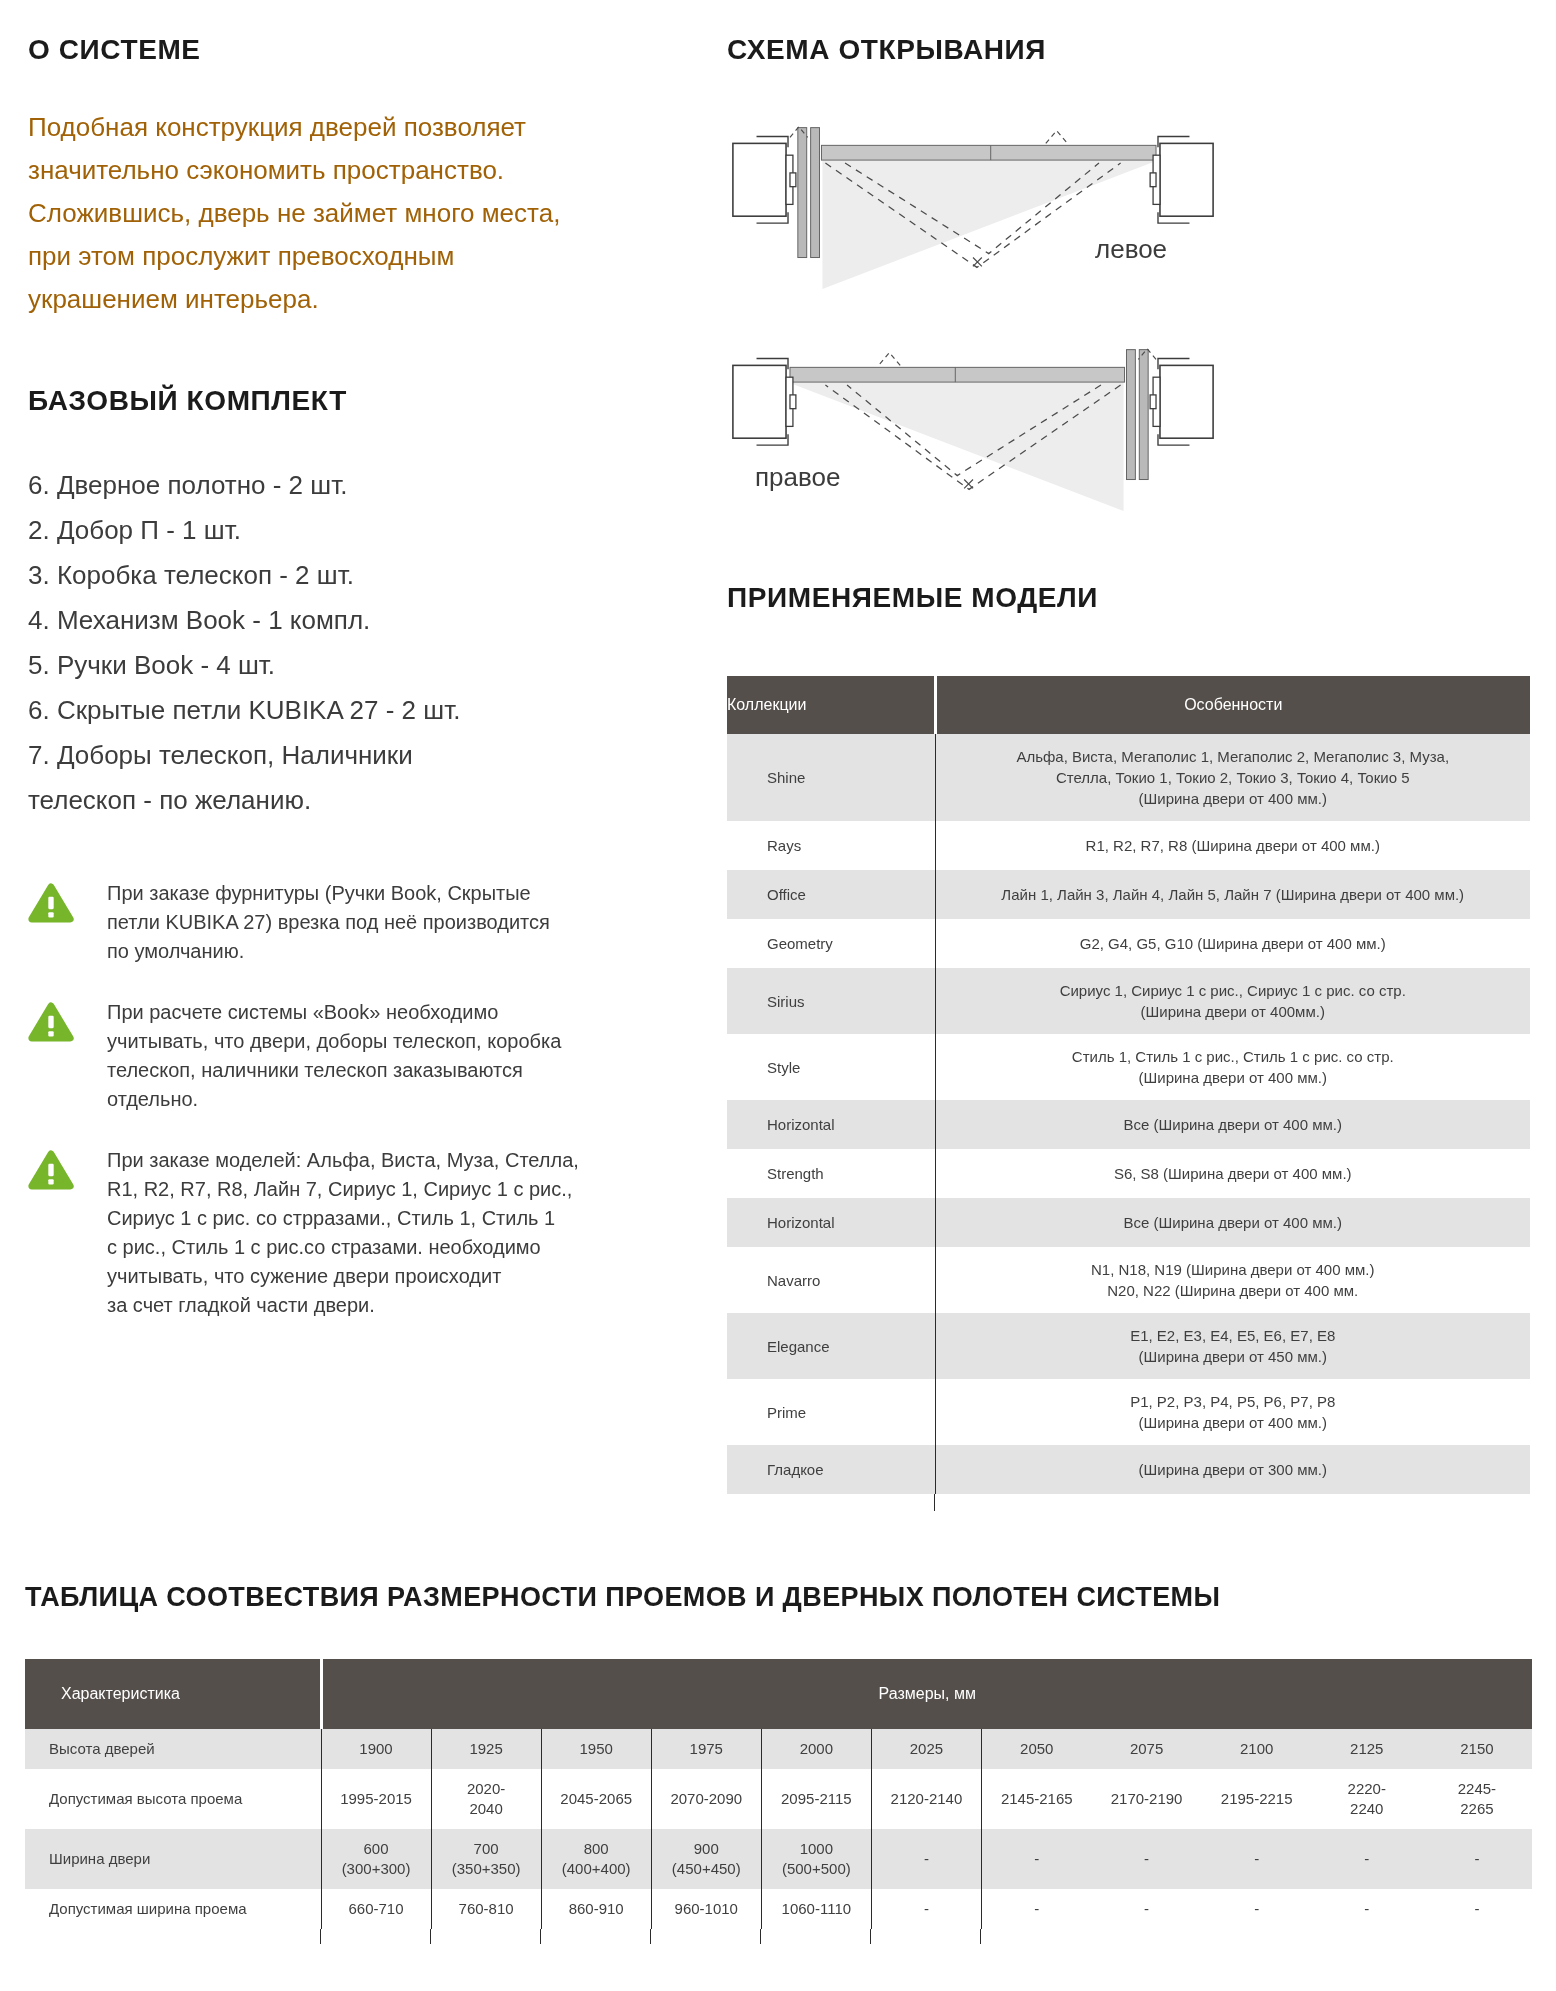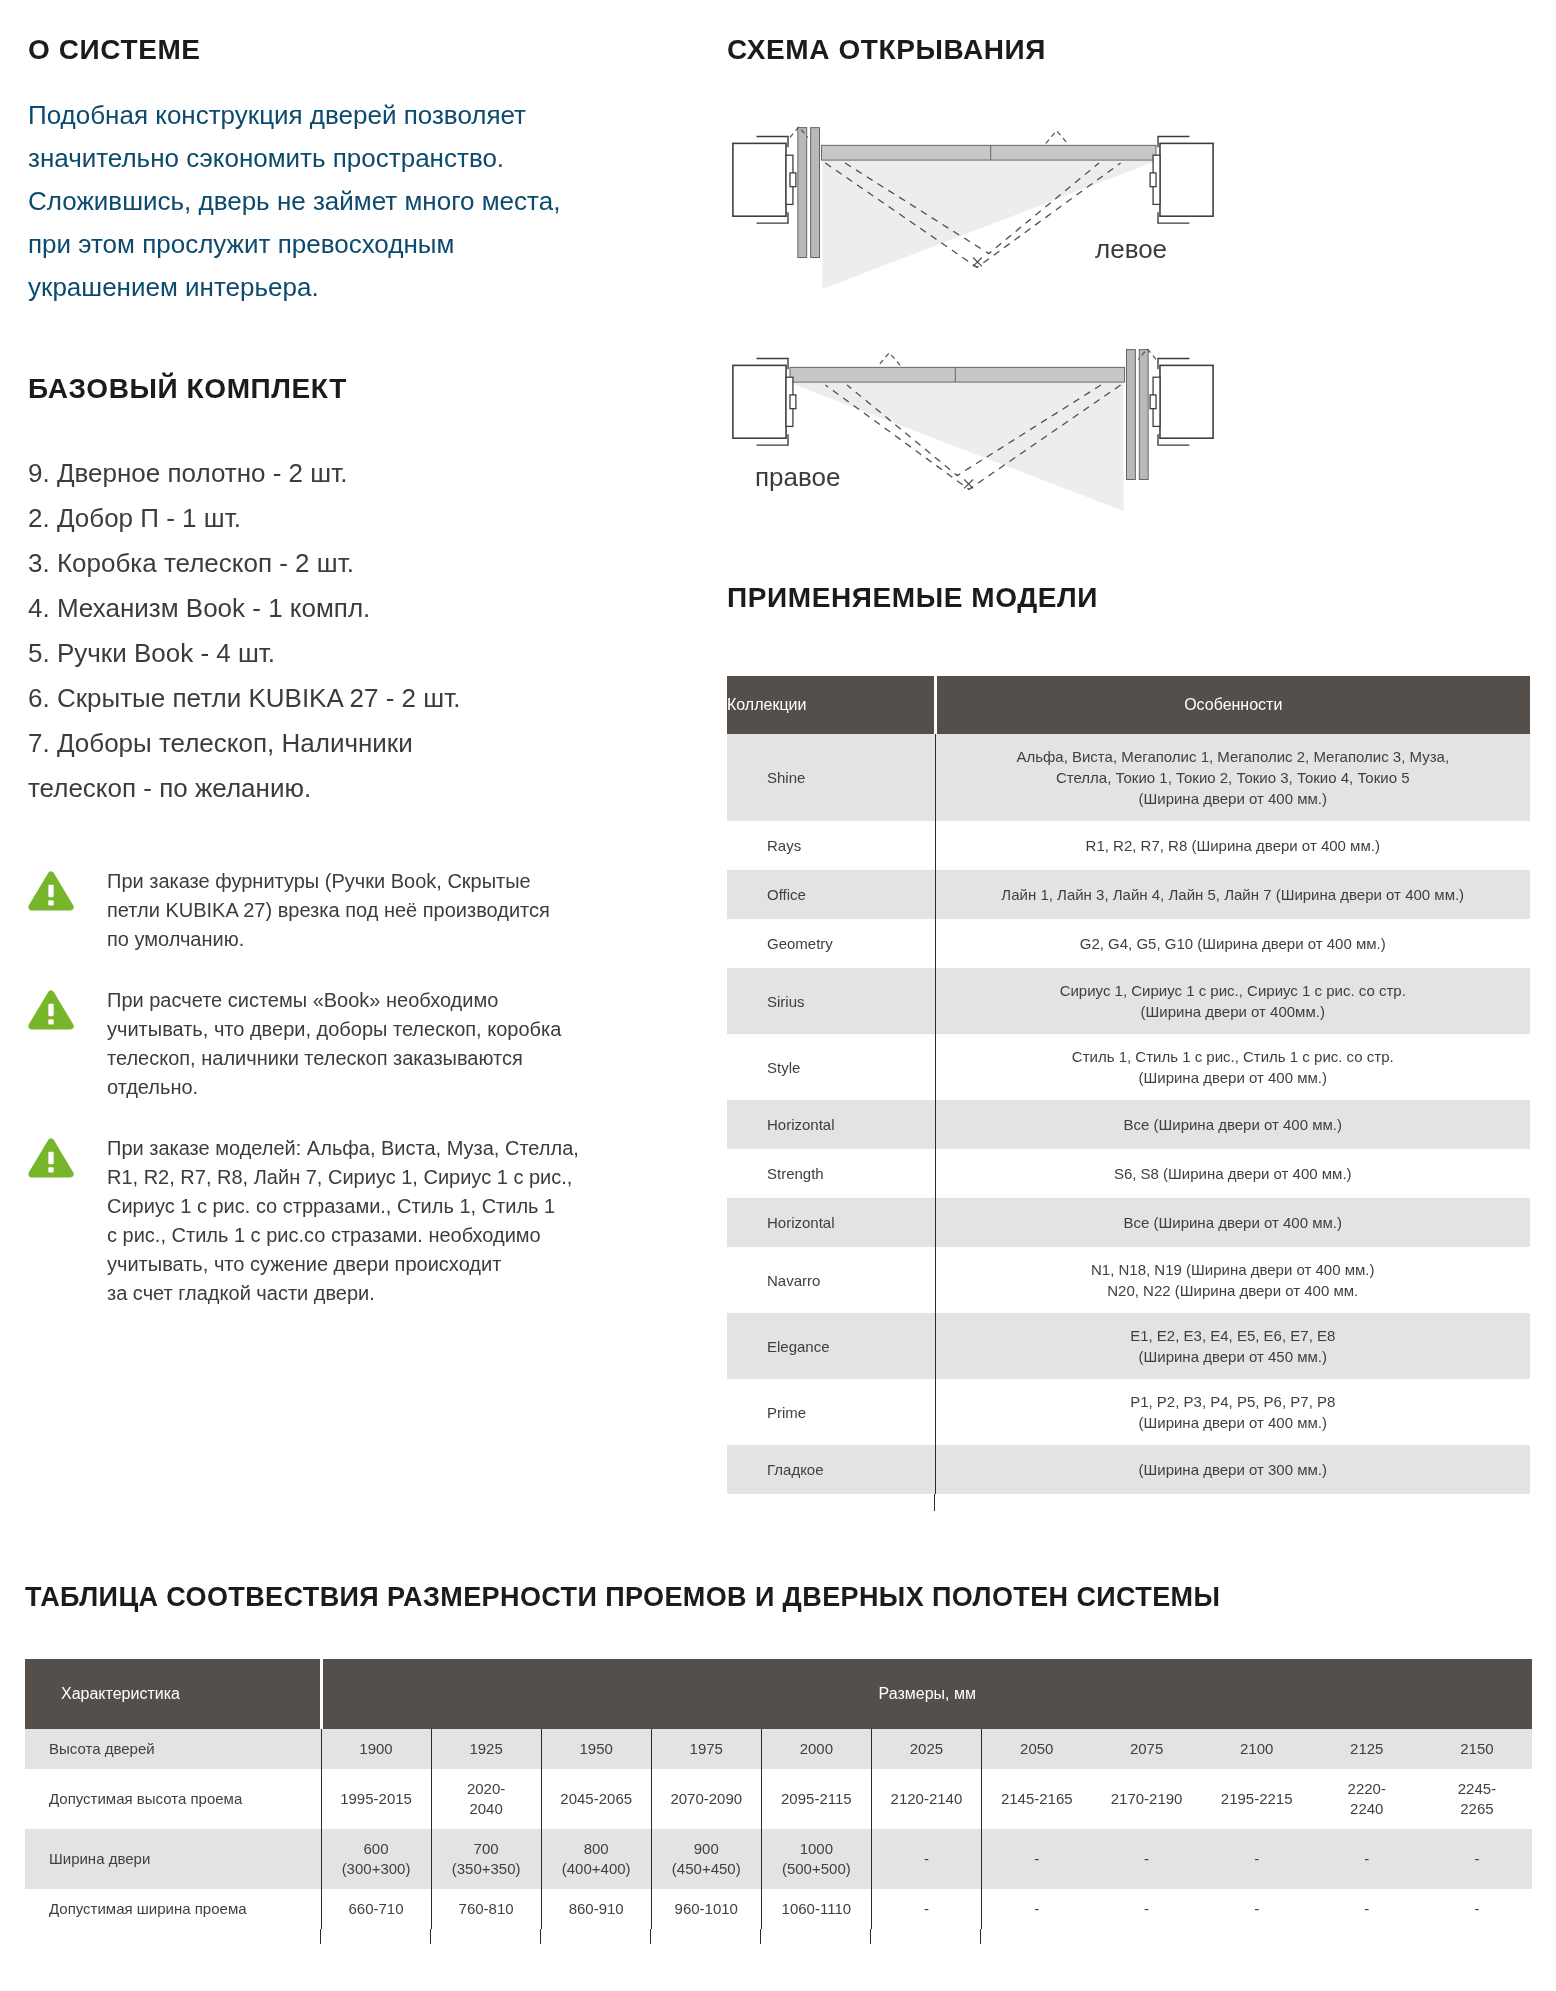--- a/index.html
+++ b/index.html
@@ -8,21 +8,21 @@
     font-family:"Liberation Sans",sans-serif;color:#3f3f3f;
     -webkit-font-smoothing:antialiased;overflow:hidden;
   }
   .sec-heading{
     font-size:28px;font-weight:700;color:#1b1b1b;letter-spacing:.6px;margin:0;
   }
   .pre{white-space:pre-line;}
 
   
   .left-col{position:absolute;left:28px;top:34px;width:630px;}
-  .about-text{margin-top:28px;font-size:26px;line-height:43px;color:#0c4a6e;}
+  .about-text{margin-top:40px;font-size:26px;line-height:43px;color:#a16207;}
   .kit-heading{margin-top:64px;}
   .kit-list{margin-top:46px;font-size:26px;line-height:45px;color:#3c3c3c;}
   .notes{margin-top:56px;display:flex;flex-direction:column;gap:32px;}
   .note{display:flex;align-items:flex-start;}
   .note-icon{flex:0 0 46px;width:46px;height:42px;margin-top:3px;}
   .note-text{margin-left:33px;font-size:20px;line-height:29px;color:#3c3c3c;}
 
   
   .right-col{position:absolute;left:727px;top:34px;width:806px;}
   .diagram{position:relative;width:492px;}
@@ -79,21 +79,21 @@
 <div class="left-col">
   <h2 class="sec-heading">О СИСТЕМЕ</h2>
   <div class="about-text pre">Подобная конструкция дверей позволяет
 значительно сэкономить пространство.
 Сложившись, дверь не займет много места,
 при этом прослужит превосходным
 украшением интерьера.</div>
 
   <h2 class="sec-heading kit-heading">БАЗОВЫЙ КОМПЛЕКТ</h2>
   <div class="kit-list">
-    <div class="pre">9. Дверное полотно - 2 шт.</div>
+    <div class="pre">6. Дверное полотно - 2 шт.</div>
     <div class="pre">2. Добор П - 1 шт.</div>
     <div class="pre">3. Коробка телескоп - 2 шт.</div>
     <div class="pre">4. Механизм Book - 1 компл.</div>
     <div class="pre">5. Ручки Book - 4 шт.</div>
     <div class="pre">6. Скрытые петли KUBIKA 27 - 2 шт.</div>
     <div class="pre">7. Доборы телескоп, Наличники
 телескоп - по желанию.</div>
   </div>
 
   <div class="notes">

